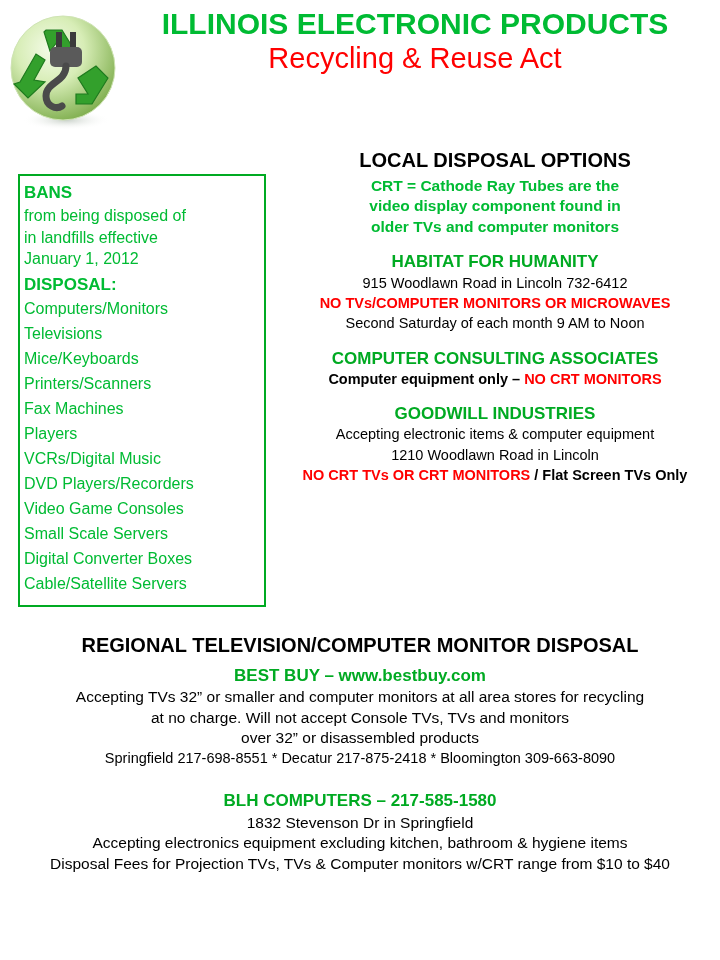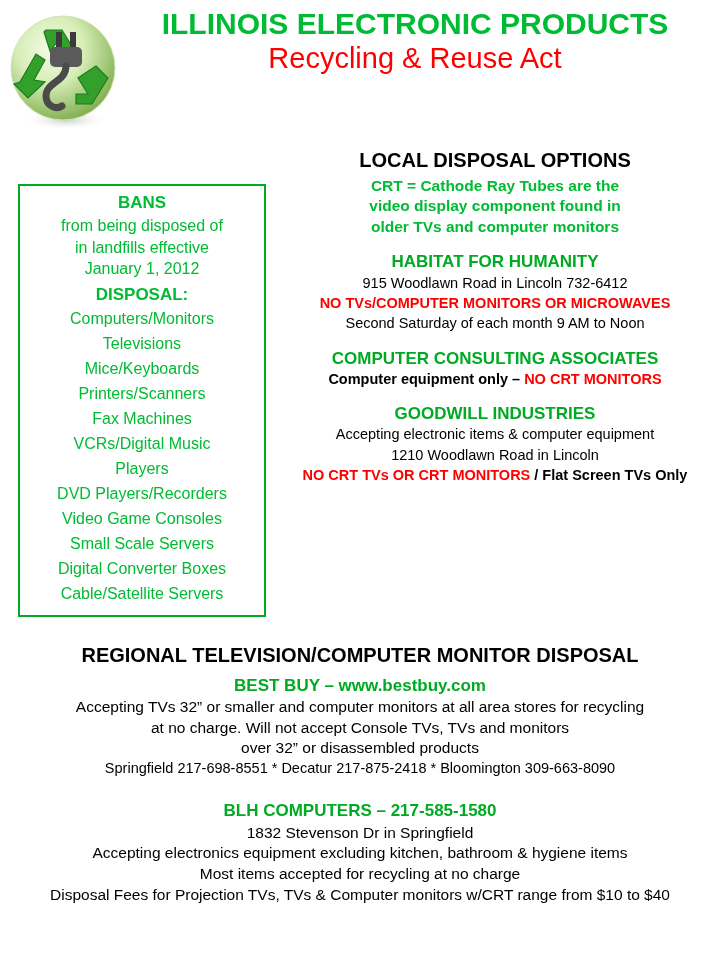--- a/index.html
+++ b/index.html
@@ -59,23 +59,23 @@
     box-sizing: border-box;
   }
 
   
   .bans-box {
     width: 248px;
     flex: 0 0 248px;
     border: 2px solid #00aa22;
     box-sizing: border-box;
     padding: 6px 4px 8px 4px;
-    margin-top: 40px;
+    margin-top: 30px;
     margin-left: 8px;
-    text-align: center;
+    text-align: left;
   }
   .bans-title {
     color: #00bb33;
     font-weight: bold;
     font-size: 17px;
     line-height: 1.35;
   }
   .bans-sub {
     color: #00bb33;
     font-size: 16px;
@@ -219,22 +219,22 @@
     <div class="bans-title">BANS</div>
     <div class="bans-sub">from being disposed of</div>
     <div class="bans-sub">in landfills effective</div>
     <div class="bans-sub">January 1, 2012</div>
     <div class="bans-including">DISPOSAL:</div>
     <div class="bans-item">Computers/Monitors</div>
     <div class="bans-item">Televisions</div>
     <div class="bans-item">Mice/Keyboards</div>
     <div class="bans-item">Printers/Scanners</div>
     <div class="bans-item">Fax Machines</div>
+    <div class="bans-item">Players</div>
     <div class="bans-item">VCRs/Digital Music</div>
-    <div class="bans-item">Players</div>
     <div class="bans-item">DVD Players/Recorders</div>
     <div class="bans-item">Video Game Consoles</div>
     <div class="bans-item">Small Scale Servers</div>
     <div class="bans-item">Digital Converter Boxes</div>
     <div class="bans-item">Cable/Satellite Servers</div>
   </div>
 
   <div class="right-col">
     <div class="local-title">LOCAL DISPOSAL OPTIONS</div>
     <div class="crt-def">
@@ -277,16 +277,15 @@
     <div class="store-line">Accepting TVs 32” or smaller and computer monitors at all area stores for recycling</div>
     <div class="store-line">at no charge.   Will not accept Console TVs, TVs and monitors</div>
     <div class="store-line">over 32” or disassembled products</div>
     <div class="store-line small">Springfield  217-698-8551  *  Decatur  217-875-2418  *  Bloomington   309-663-8090</div>
   </div>
 
   <div class="store second">
     <div class="store-name">BLH COMPUTERS – 217-585-1580</div>
     <div class="store-line">1832 Stevenson Dr in Springfield</div>
     <div class="store-line">Accepting electronics equipment excluding kitchen, bathroom &amp; hygiene items</div>
-    <div class="store-line">Most items accepted for recycling at no charge</div>
     <div class="store-line">Disposal Fees for Projection TVs, TVs &amp; Computer monitors w/CRT range from $10 to $40</div>
   </div>
 </div>
 
 </body></html>

